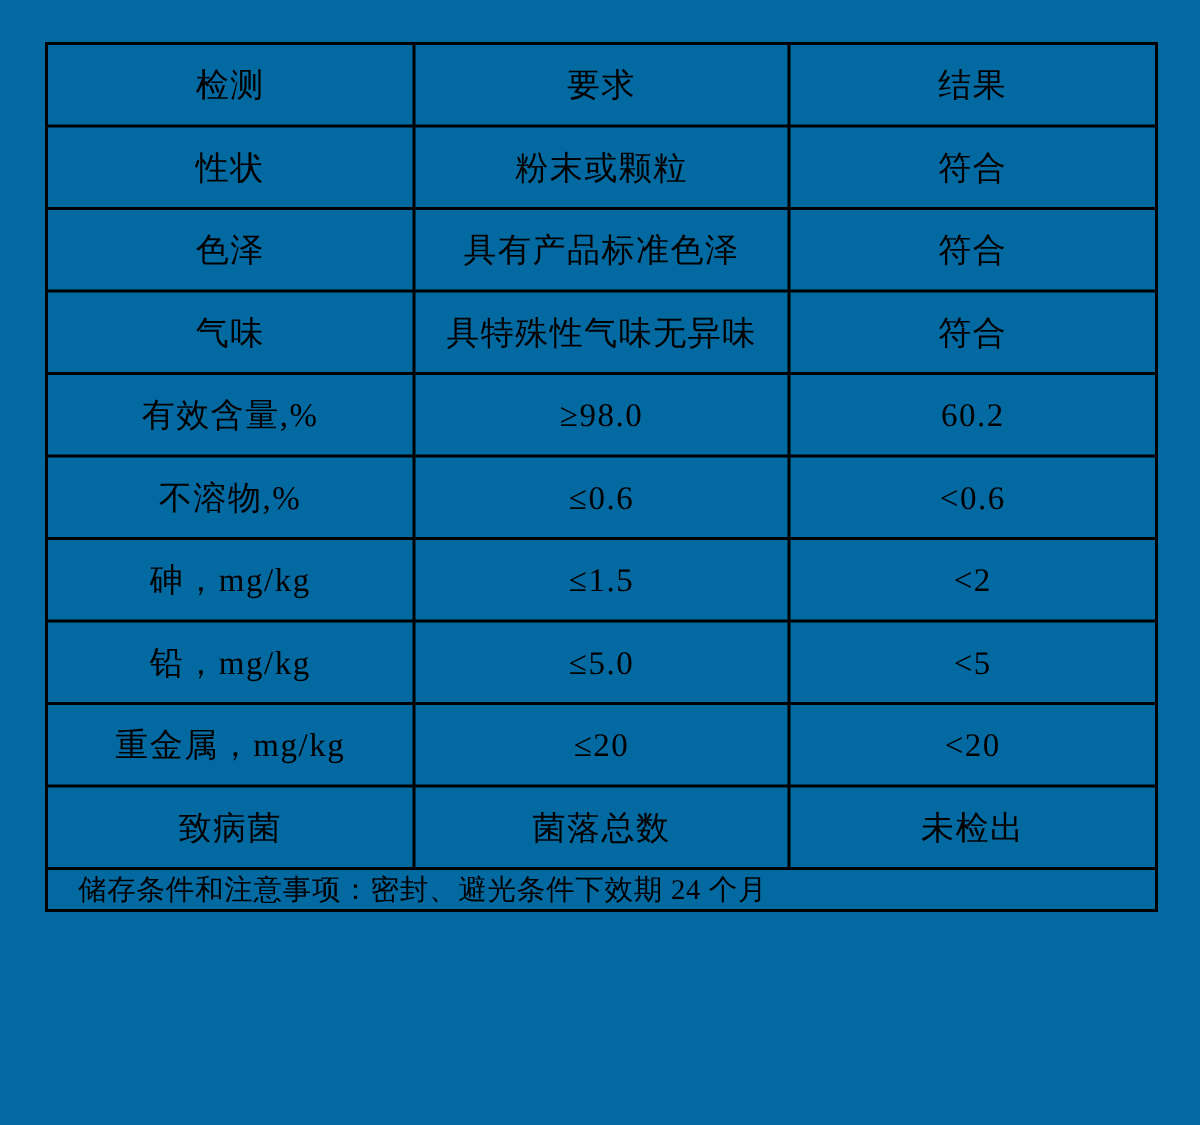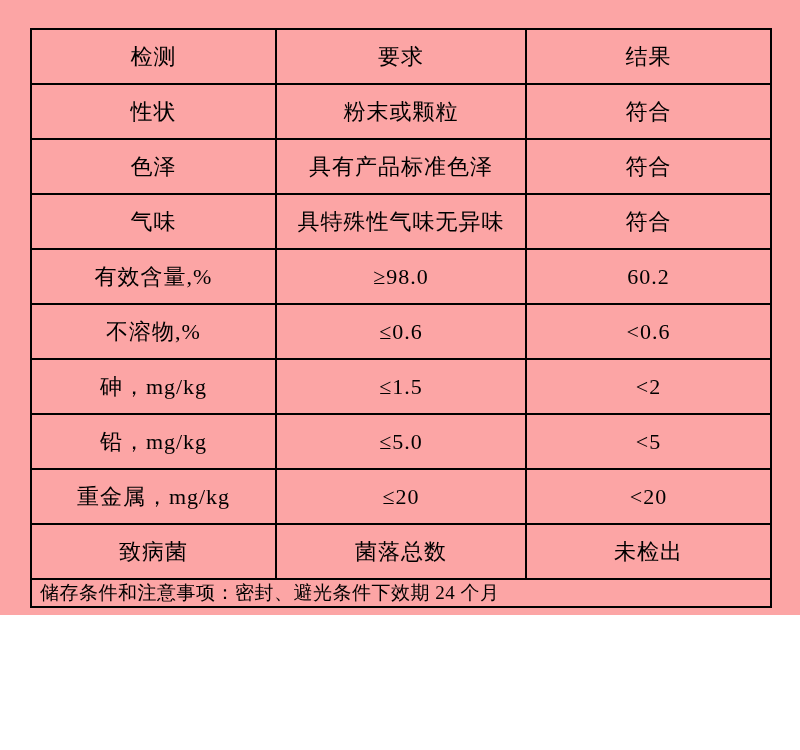--- a/index.html
+++ b/index.html
@@ -4,22 +4,22 @@
 <style>
   * { box-sizing: border-box; margin: 0; padding: 0; }
   html, body {
     width: 800px; height: 750px;
     background: #ffffff;
     font-family: "Liberation Serif", "DejaVu Serif", serif;
     color: #000000;
   }
   .page {
     position: relative;
-    width: 800px; height: 615px;
-    background: #fca5a5;
+    width: 800px; height: 750px;
+    background: #0369a1;
     overflow: hidden;
   }
   table.spec-table {
     position: absolute;
     left: 30px; top: 28px;
     width: 740px;
     border-collapse: collapse;
     table-layout: fixed;
   }
   .spec-table col.c1 { width: 245px; }
@@ -32,21 +32,21 @@
     font-size: 22px;
     font-weight: normal;
     letter-spacing: 1px;
     padding: 0 4px;
   }
   .spec-table tr.data-row { height: 55px; }
   .spec-table tr.footer-row { height: 28px; }
   .spec-table td.footer-cell {
     text-align: left;
     font-size: 19px;
-    padding-left: 8px;
+    padding-left: 20px;
     letter-spacing: 0.5px;
   }
 </style>
 </head>
 <body>
 
 <div class="page">
   <table class="spec-table">
     <colgroup>
         <col class="c1">

